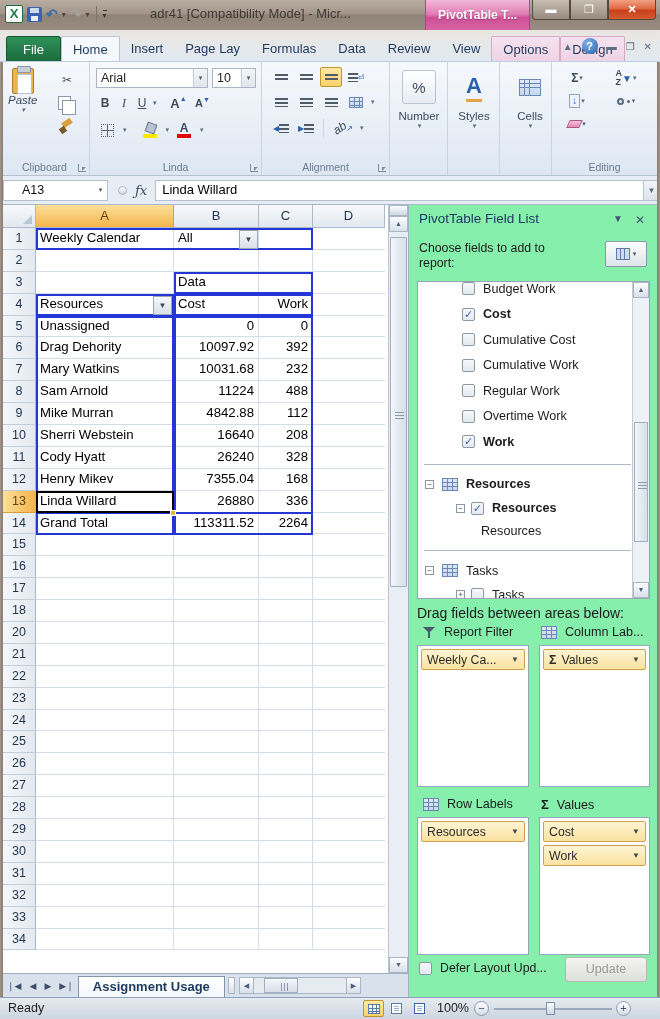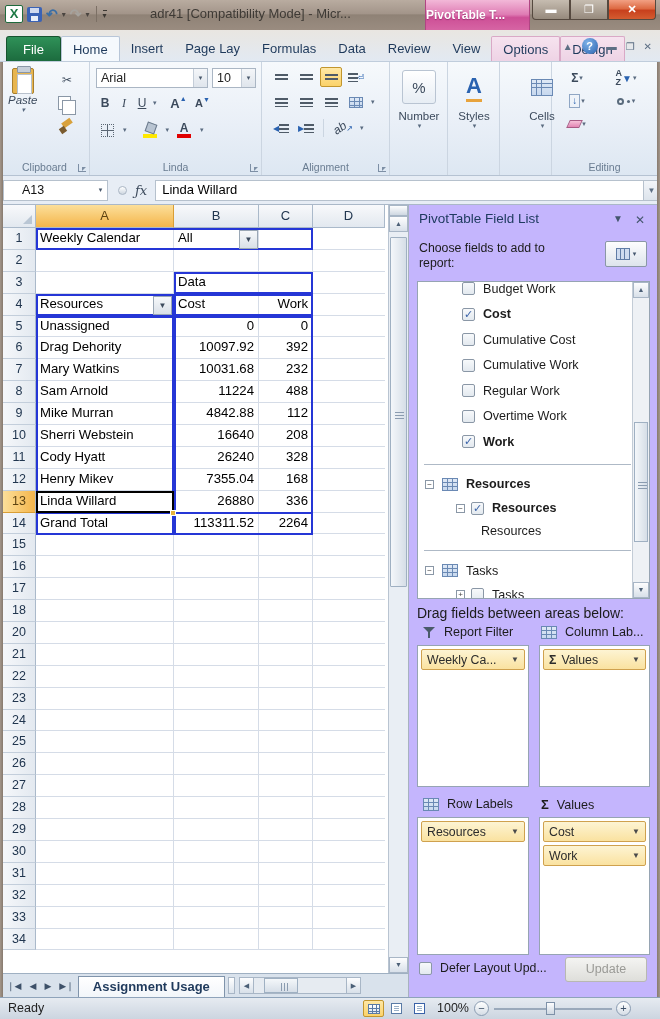--- a/index.html
+++ b/index.html
@@ -11,21 +11,21 @@
 .qat .sep{width:1px;height:16px;background:#7c7065;margin:0 2px;}
 .excel-logo{width:18px;height:18px;background:#fff;border:1px solid #1e6a3c;border-radius:2px;color:#1e7a45;font-weight:bold;font-size:13px;text-align:center;line-height:16px;}
 .floppy{width:15px;height:15px;background:#3a62b5;border-radius:2px;position:relative;}
 .floppy:before{content:"";position:absolute;left:3px;top:1px;width:9px;height:5px;background:#cfd9ee;}
 .floppy:after{content:"";position:absolute;left:4px;bottom:1px;width:7px;height:5px;background:#e8eef8;}
 .undo{color:#3a6ea5;font-size:14px;font-weight:bold;line-height:16px;}
 .redo{color:#a6a39e;font-size:14px;font-weight:bold;line-height:16px;}
 .qat .dd{font-size:8px;color:#4a4540;}
 .qat .qcust{font-size:8px;color:#3c3833;border-top:1px solid #3c3833;line-height:9px;margin-top:2px;}
 .title-text{position:absolute;left:150px;top:6px;font-size:13px;color:#3e3a35;white-space:nowrap;}
-.ctx-group{position:absolute;left:425px;top:0;width:105px;height:33px;background:linear-gradient(#f2b8d8 0%,#df7cb4 45%,#cd4f96 55%,#d868a6 100%);border:1px solid #b04583;border-top:none;border-radius:0 0 2px 2px;color:#fff;font-size:12px;font-weight:bold;line-height:30px;text-shadow:0 1px 1px #9c3572;}
+.ctx-group{position:absolute;left:425px;top:0;width:105px;height:33px;background:linear-gradient(#f2b8d8 0%,#df7cb4 45%,#cd4f96 55%,#d868a6 100%);border:1px solid #b04583;border-top:none;border-radius:0 0 2px 2px;color:#fff;font-size:12px;font-weight:bold;text-align:center;line-height:30px;text-shadow:0 1px 1px #9c3572;}
 .winbtns{position:absolute;right:4px;top:0;display:flex;}
 .winbtn{height:20px;border:1px solid #55493f;border-top:none;background:linear-gradient(#c6bcb0,#968a7d);color:#fff;font-size:11px;text-align:center;line-height:18px;}
 .winbtn.min{width:38px;border-radius:0 0 0 4px;}
 .winbtn.max{width:38px;}
 .winbtn.close{width:48px;background:linear-gradient(#f2a083 0%,#dd6a43 45%,#c8401d 55%,#d45c30 100%);border-radius:0 0 4px 0;font-weight:bold;}
 
 .tabrow{position:absolute;left:0;top:30px;width:660px;height:32px;background:linear-gradient(#e9e6e1,#e2e9f2);border-bottom:1px solid #c0cddc;}
 .tabs{position:absolute;left:6px;bottom:0;display:flex;height:26px;align-items:flex-end;}
 .tab{padding:0 11px;font-size:13px;color:#1e395b;line-height:25px;height:25px;}
 .tab.file{background:linear-gradient(#2f9158,#1c6b3e);color:#fff;border-radius:3px 3px 0 0;border:1px solid #16532f;border-bottom:none;padding:0 16px;}
@@ -105,21 +105,21 @@
 .tabbar{position:absolute;left:3px;top:973px;width:405px;height:24px;background:#d9e2ec;border-top:1px solid #9fb0c2;display:flex;align-items:center;}
 .navbtn{font-size:9px;color:#3d5068;padding:0 4px;line-height:20px;}
 .sheettab{height:21px;background:linear-gradient(#ffffff,#f2f6fa);border:1px solid #8094ab;border-bottom:none;margin-top:2px;padding:0 14px;font-size:13px;font-weight:bold;color:#1e395b;line-height:20px;}
 .hsb{display:flex;align-items:center;margin-left:4px;}
 .hsb .sb-btn{width:15px;height:17px;line-height:15px;}
 .htrack{width:92px;height:17px;background:#e6ebf1;border:1px solid #a8b6c6;border-left:none;border-right:none;position:relative;}
 .hthumb{position:absolute;left:10px;top:0px;width:34px;height:15px;background:linear-gradient(#f4f7fa,#d6dee7);border:1px solid #9fb0c2;}
 .hgrip{position:absolute;left:50%;top:4px;width:7px;height:8px;background:repeating-linear-gradient(to right,#8b9cb0 0 1px,transparent 1px 3px);}
 .tabsplit{width:7px;height:17px;background:linear-gradient(#fff,#dbe3ec);border:1px solid #a8b6c6;margin-left:3px;}
 
-.pane{position:absolute;left:408px;top:205px;width:249px;height:792px;background:#c4b5fd;border-left:1px solid #a7b2c0;}
+.pane{position:absolute;left:408px;top:205px;width:249px;height:792px;background:#86efac;border-left:1px solid #a7b2c0;}
 .pane-title{position:absolute;left:10px;top:6px;font-size:13.5px;color:#1f3b60;}
 .pane-ctl{position:absolute;top:8px;font-size:10px;color:#44566e;}
 .pane-dd{right:34px;}
 .pane-x{right:12px;font-size:12px;}
 .choose-label{position:absolute;left:10px;top:36px;width:160px;font-size:12.3px;color:#1c1c1c;line-height:15px;}
 .choose-btn{position:absolute;right:10px;top:36px;width:42px;height:26px;background:linear-gradient(#fdfdfe,#dde4ec);border:1px solid #8a97a6;border-radius:2px;display:flex;align-items:center;justify-content:center;gap:3px;}
 .panes-ico{width:14px;height:12px;border:1px solid #5f7ca6;background:#cfdcf0;position:relative;}
 .panes-ico:before{content:"";position:absolute;left:3px;top:0;width:1px;height:100%;background:#5f7ca6;box-shadow:4px 0 0 #5f7ca6;}
 .listbox{position:absolute;left:8px;top:76px;width:233px;height:318px;background:#fff;border:1px solid #96a4b3;overflow:hidden;}
 .fl-items{position:absolute;left:0;top:-6px;width:215px;}
@@ -341,21 +341,21 @@
       <div class="bigbtn" style="left:4px;top:8px;width:44px;">
         <span style="width:34px;height:34px;display:flex;align-items:center;justify-content:center;">
             <span style="font-size:22px;font-weight:bold;color:#2a62b0;border-bottom:3px solid #e8a33c;">A</span>
           </span>
         <span style="margin-top:6px;">Styles</span>
           <span class="dda">▾</span>
       </div>
     </div>
 
     <div class="group" style="left:500px;width:52px;">
-      <div class="bigbtn" style="left:20px;top:8px;width:44px;">
+      <div class="bigbtn" style="left:8px;top:8px;width:44px;">
         <span style="width:34px;height:34px;display:flex;align-items:center;justify-content:center;">
             <span class="table-ico" style="width:22px;height:17px;"></span>
           </span>
         <span style="margin-top:6px;">Cells</span>
           <span class="dda">▾</span>
       </div>
     </div>
 
     <div class="group" style="left:552px;width:105px;border-right:none;">
       <div style="position:absolute;left:8px;top:6px;display:flex;flex-direction:column;gap:3px;">

